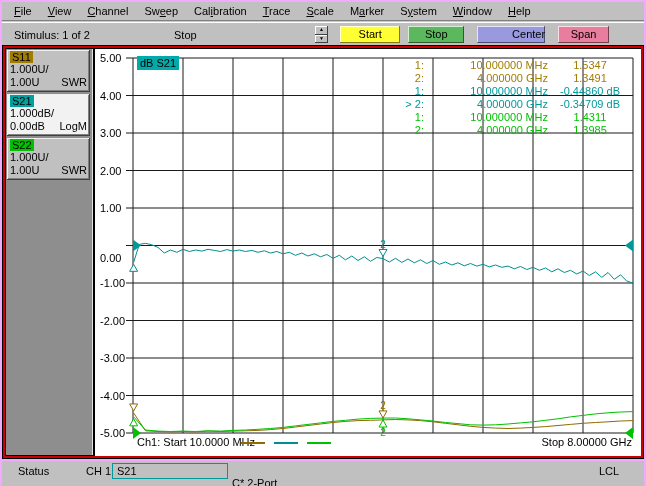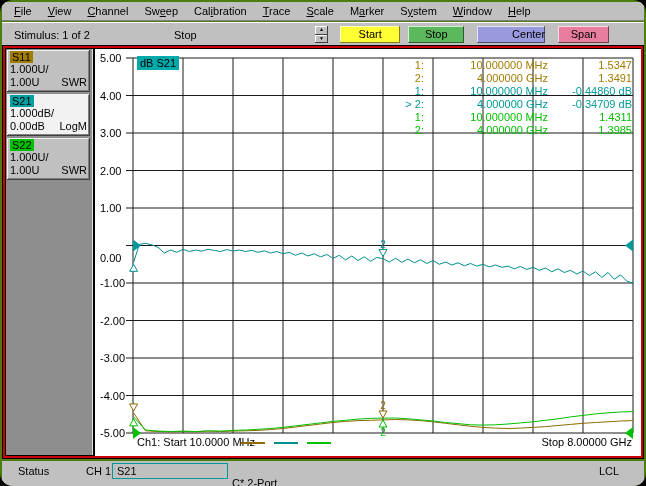--- a/index.html
+++ b/index.html
@@ -1,17 +1,17 @@
 <!DOCTYPE html>
 <html><head>
 <meta charset="utf-8">
 <style>
   html,body{margin:0;padding:0;background:#000;}
-  .app{position:relative;width:646px;height:486px;background:#4d7c0f;overflow:hidden;
-       font-family:"Liberation Sans",sans-serif;font-size:11px;color:#000;border-radius:13px;
+  .app{position:relative;width:646px;height:486px;background:#f0abfc;overflow:hidden;
+       font-family:"Liberation Sans",sans-serif;font-size:11px;color:#000;
        -webkit-font-smoothing:none;}
   
   .menubar{position:absolute;left:2px;top:2px;width:642px;height:19px;background:#c0c0c0;
            border-bottom:1px solid #808080;display:flex;align-items:center;padding-left:4px;box-sizing:border-box;}
   .mitem{padding:1px 8px;white-space:nowrap;cursor:default;}
   
   .toolbar{position:absolute;left:2px;top:22px;width:642px;height:23px;background:#c0c0c0;
            border-top:1px solid #ffffff;}
   .stim{position:absolute;left:12px;top:6px;}
   .fieldlabel{position:absolute;left:172px;top:6px;}
@@ -36,21 +36,21 @@
   .tscale{line-height:13px;}
   .tref{display:flex;justify-content:space-between;line-height:13px;align-items:center;}
   .plot{position:absolute;left:93px;top:4px;width:546px;height:408px;background:#fff;}
   #chart{position:absolute;left:0;top:0;}
   .ytick{position:absolute;left:5px;width:32px;height:12px;line-height:12px;text-align:left;}
   .tracelabel{position:absolute;left:42px;top:7px;background:#00aaaa;color:#000;padding:0 3px;line-height:14px;}
   #readouts{position:absolute;right:9px;top:10px;width:250px;}
   .rrow{display:flex;height:13px;line-height:13px;justify-content:flex-end;white-space:pre;}
   .rm{width:40px;text-align:right;}
   .rf{width:124px;text-align:right;}
-  .rv{width:84px;text-align:right;}
+  .rv{width:84px;text-align:center;}
   .chinfo-start{position:absolute;left:42px;top:387px;line-height:13px;}
   .legend{position:absolute;left:146px;top:393px;display:flex;gap:9px;}
   .legdash{width:24px;height:2px;}
   .chinfo-stop{position:absolute;right:9px;top:387px;line-height:13px;}
   
   .statusbar{position:absolute;left:2px;top:461px;width:642px;height:37px;background:#c0c0c0;}
   .sb-status{position:absolute;left:16px;top:4px;}
   .sb-ch{position:absolute;left:84px;top:4px;}
   .sb-meas{position:absolute;left:110px;top:2px;width:110px;height:14px;border:1px solid #009999;
            padding:0 0 0 4px;line-height:14px;}

